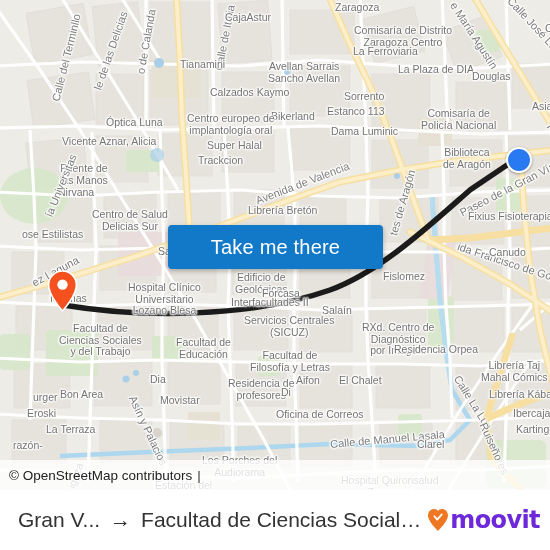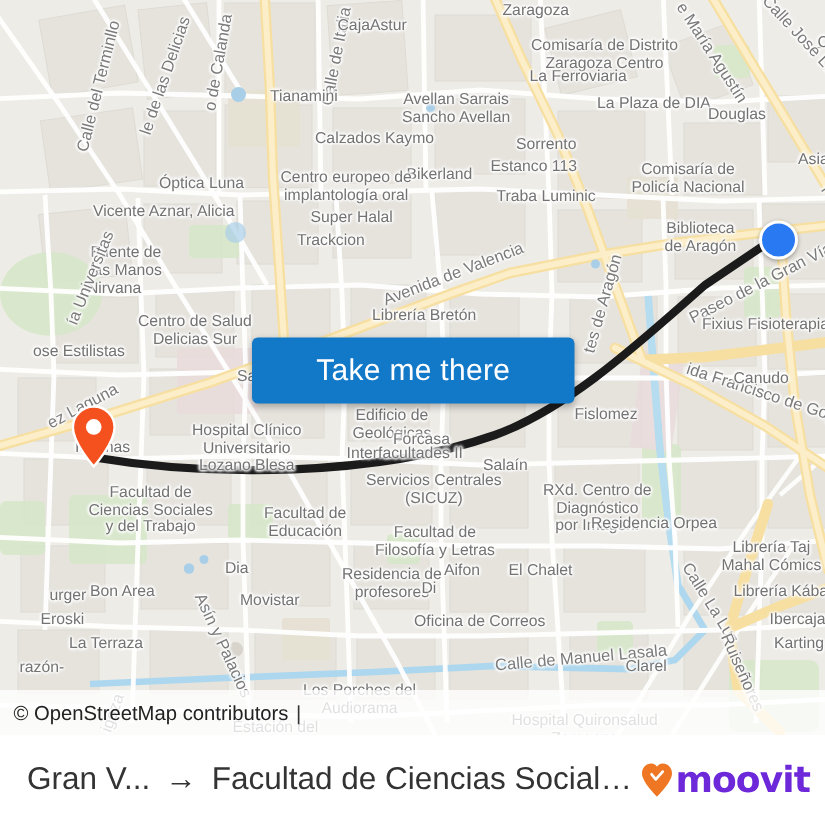--- a/index.html
+++ b/index.html
@@ -319,21 +319,21 @@
         <div class="map-label poi" style="left: 472px; top: 71px;">Douglas</div>
         <div class="map-label poi" style="left: 545px; top: 23px;">Ce</div>
         <div class="map-label poi" style="left: 344px; top: 91px;">Sorrento</div>
         <div class="map-label poi" style="left: 210px; top: 87px;">Calzados Kaymo</div>
         <div class="map-label poi" style="left: 271px; top: 111px;">Bikerland</div>
         <div class="map-label poi" style="left: 327px; top: 106px;">Estanco 113</div>
         <div class="map-label poi" style="left: 421px; top: 108px;">Comisaría de<br>Policía Nacional</div>
         <div class="map-label poi" style="left: 532px; top: 101px;">Asiain</div>
         <div class="map-label poi" style="left: 187px; top: 113px;">Centro europeo de<br>implantología oral</div>
         <div class="map-label poi" style="left: 106px; top: 117px;">Óptica Luna</div>
-        <div class="map-label poi" style="left: 331px; top: 126px;">Traba Luminic</div>
+        <div class="map-label poi" style="left: 331px; top: 126px;">Dama Luminic</div>
         <div class="map-label poi" style="left: 443px; top: 147px;">Biblioteca<br>de Aragón</div>
         <div class="map-label poi" style="left: 62px; top: 136px;">Vicente Aznar, Alicia</div>
         <div class="map-label poi" style="left: 207px; top: 140px;">Super Halal</div>
         <div class="map-label poi" style="left: 198px; top: 155px;">Trackcion</div>
         <div class="map-label street" style="left: 543px; top: 130px; transform: rotate(58deg);">Pase</div>
         <div class="map-label poi" style="left: 60px; top: 163px;">Fuente de<br>las Manos</div>
         <div class="map-label poi" style="left: 58px; top: 187px;">Nirvana</div>
         <div class="map-label street" style="left: 28px; top: 180px; transform: rotate(-68deg);">ía Universitas</div>
         <div class="map-label street" style="left: 253px; top: 178px; transform: rotate(-21deg);">Avenida de Valencia</div>
         <div class="map-label street" style="left: 455px; top: 184px; transform: rotate(-27deg);">Paseo de la Gran Vía</div>

